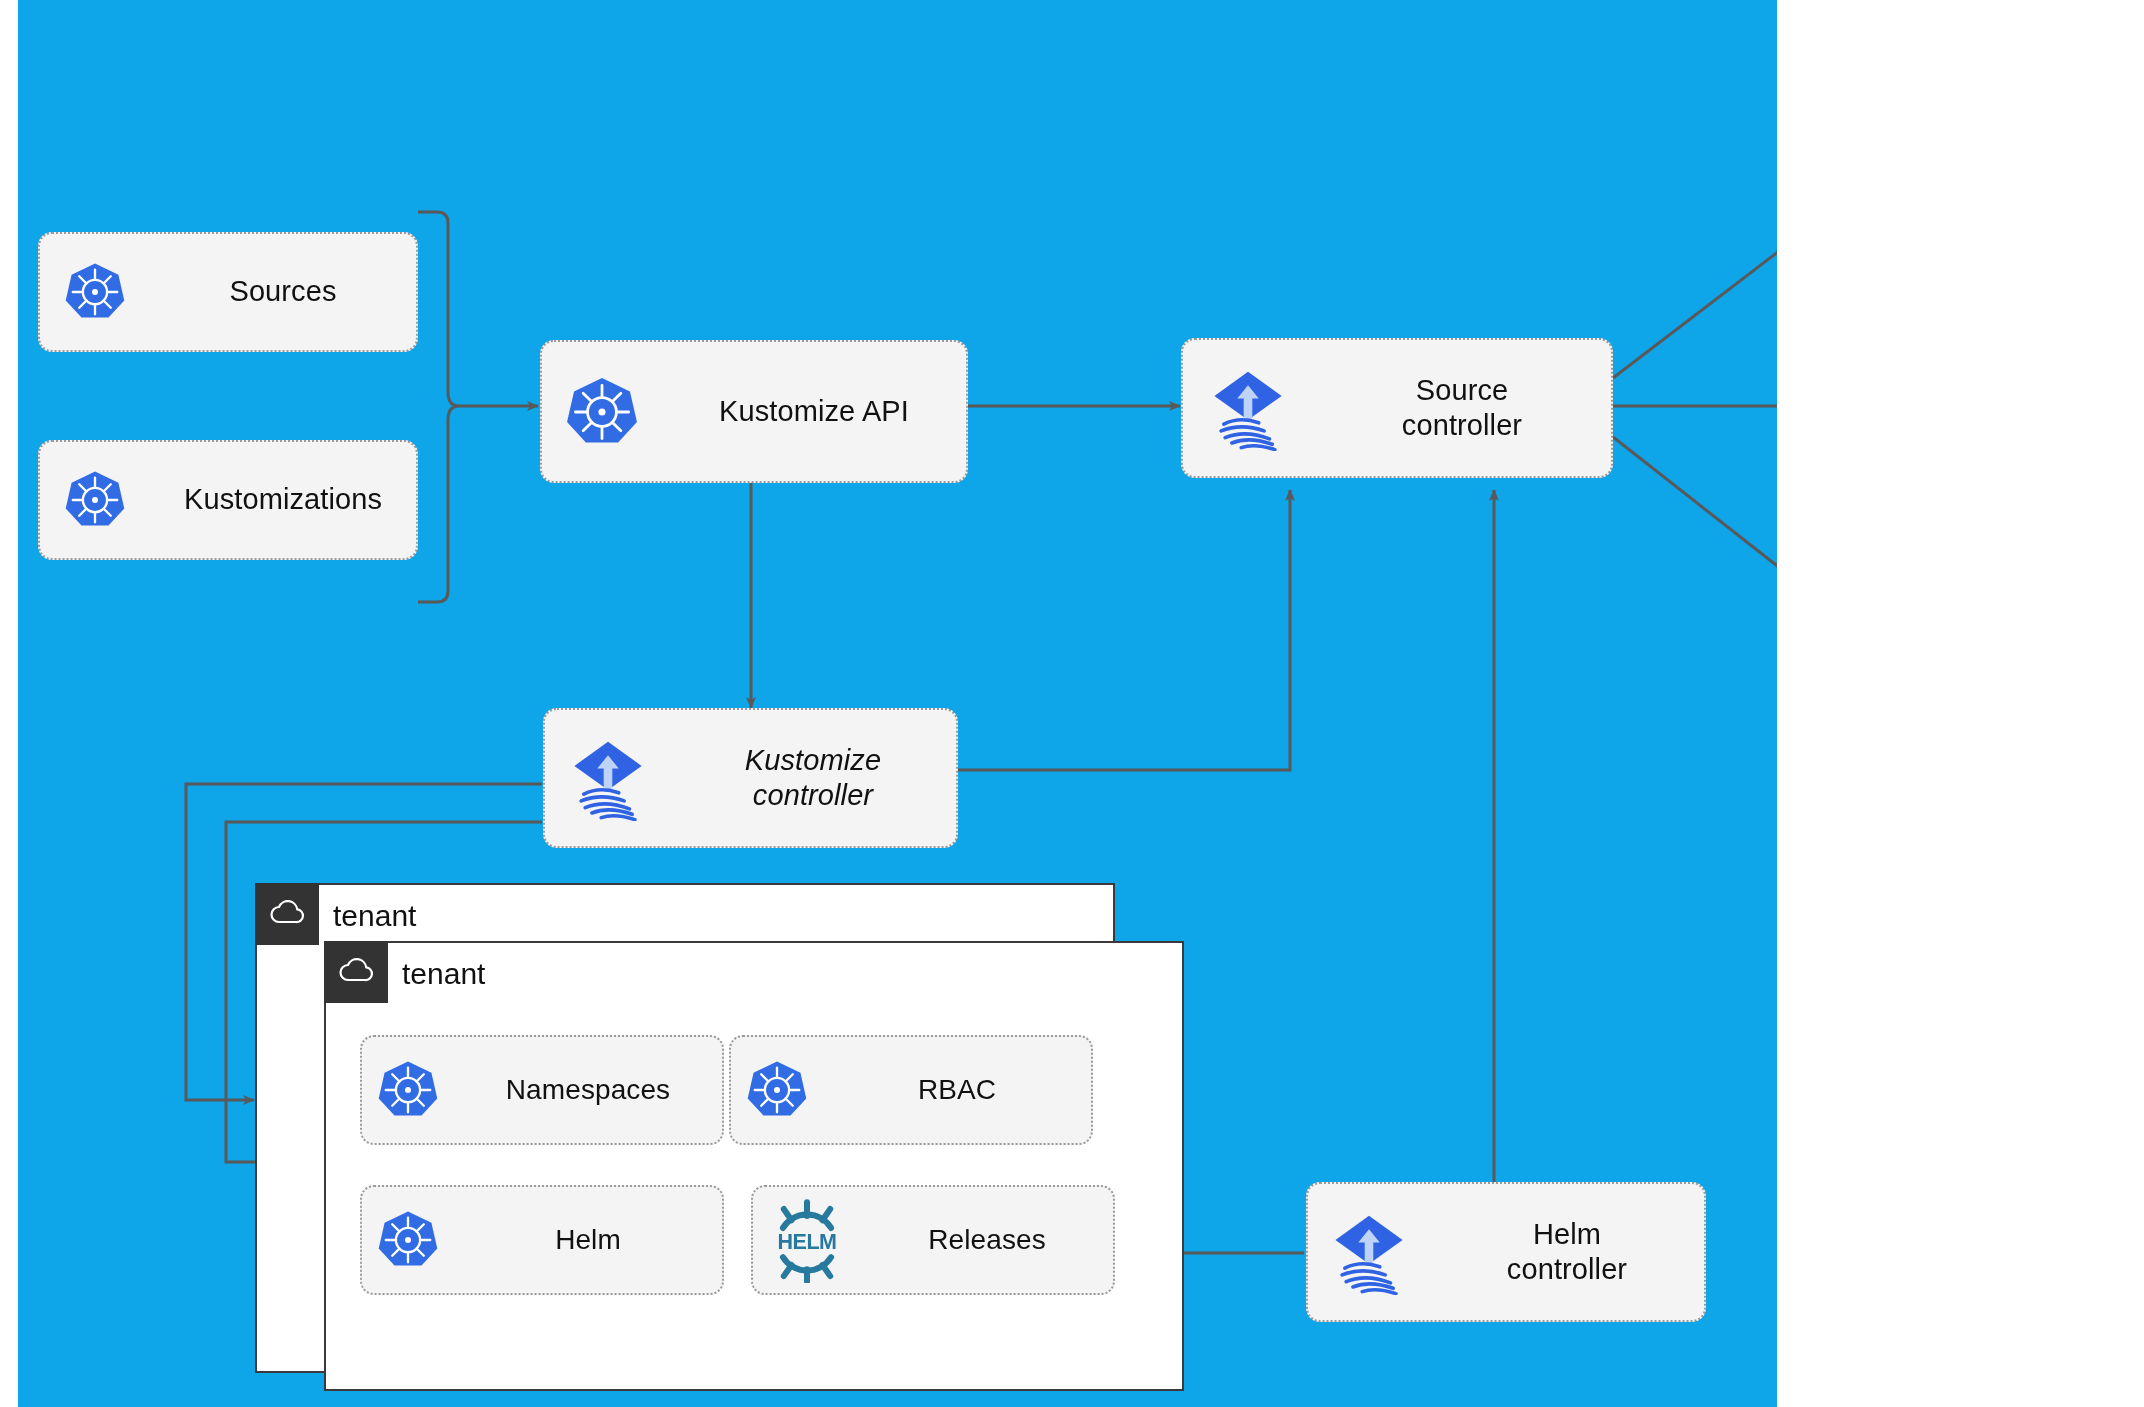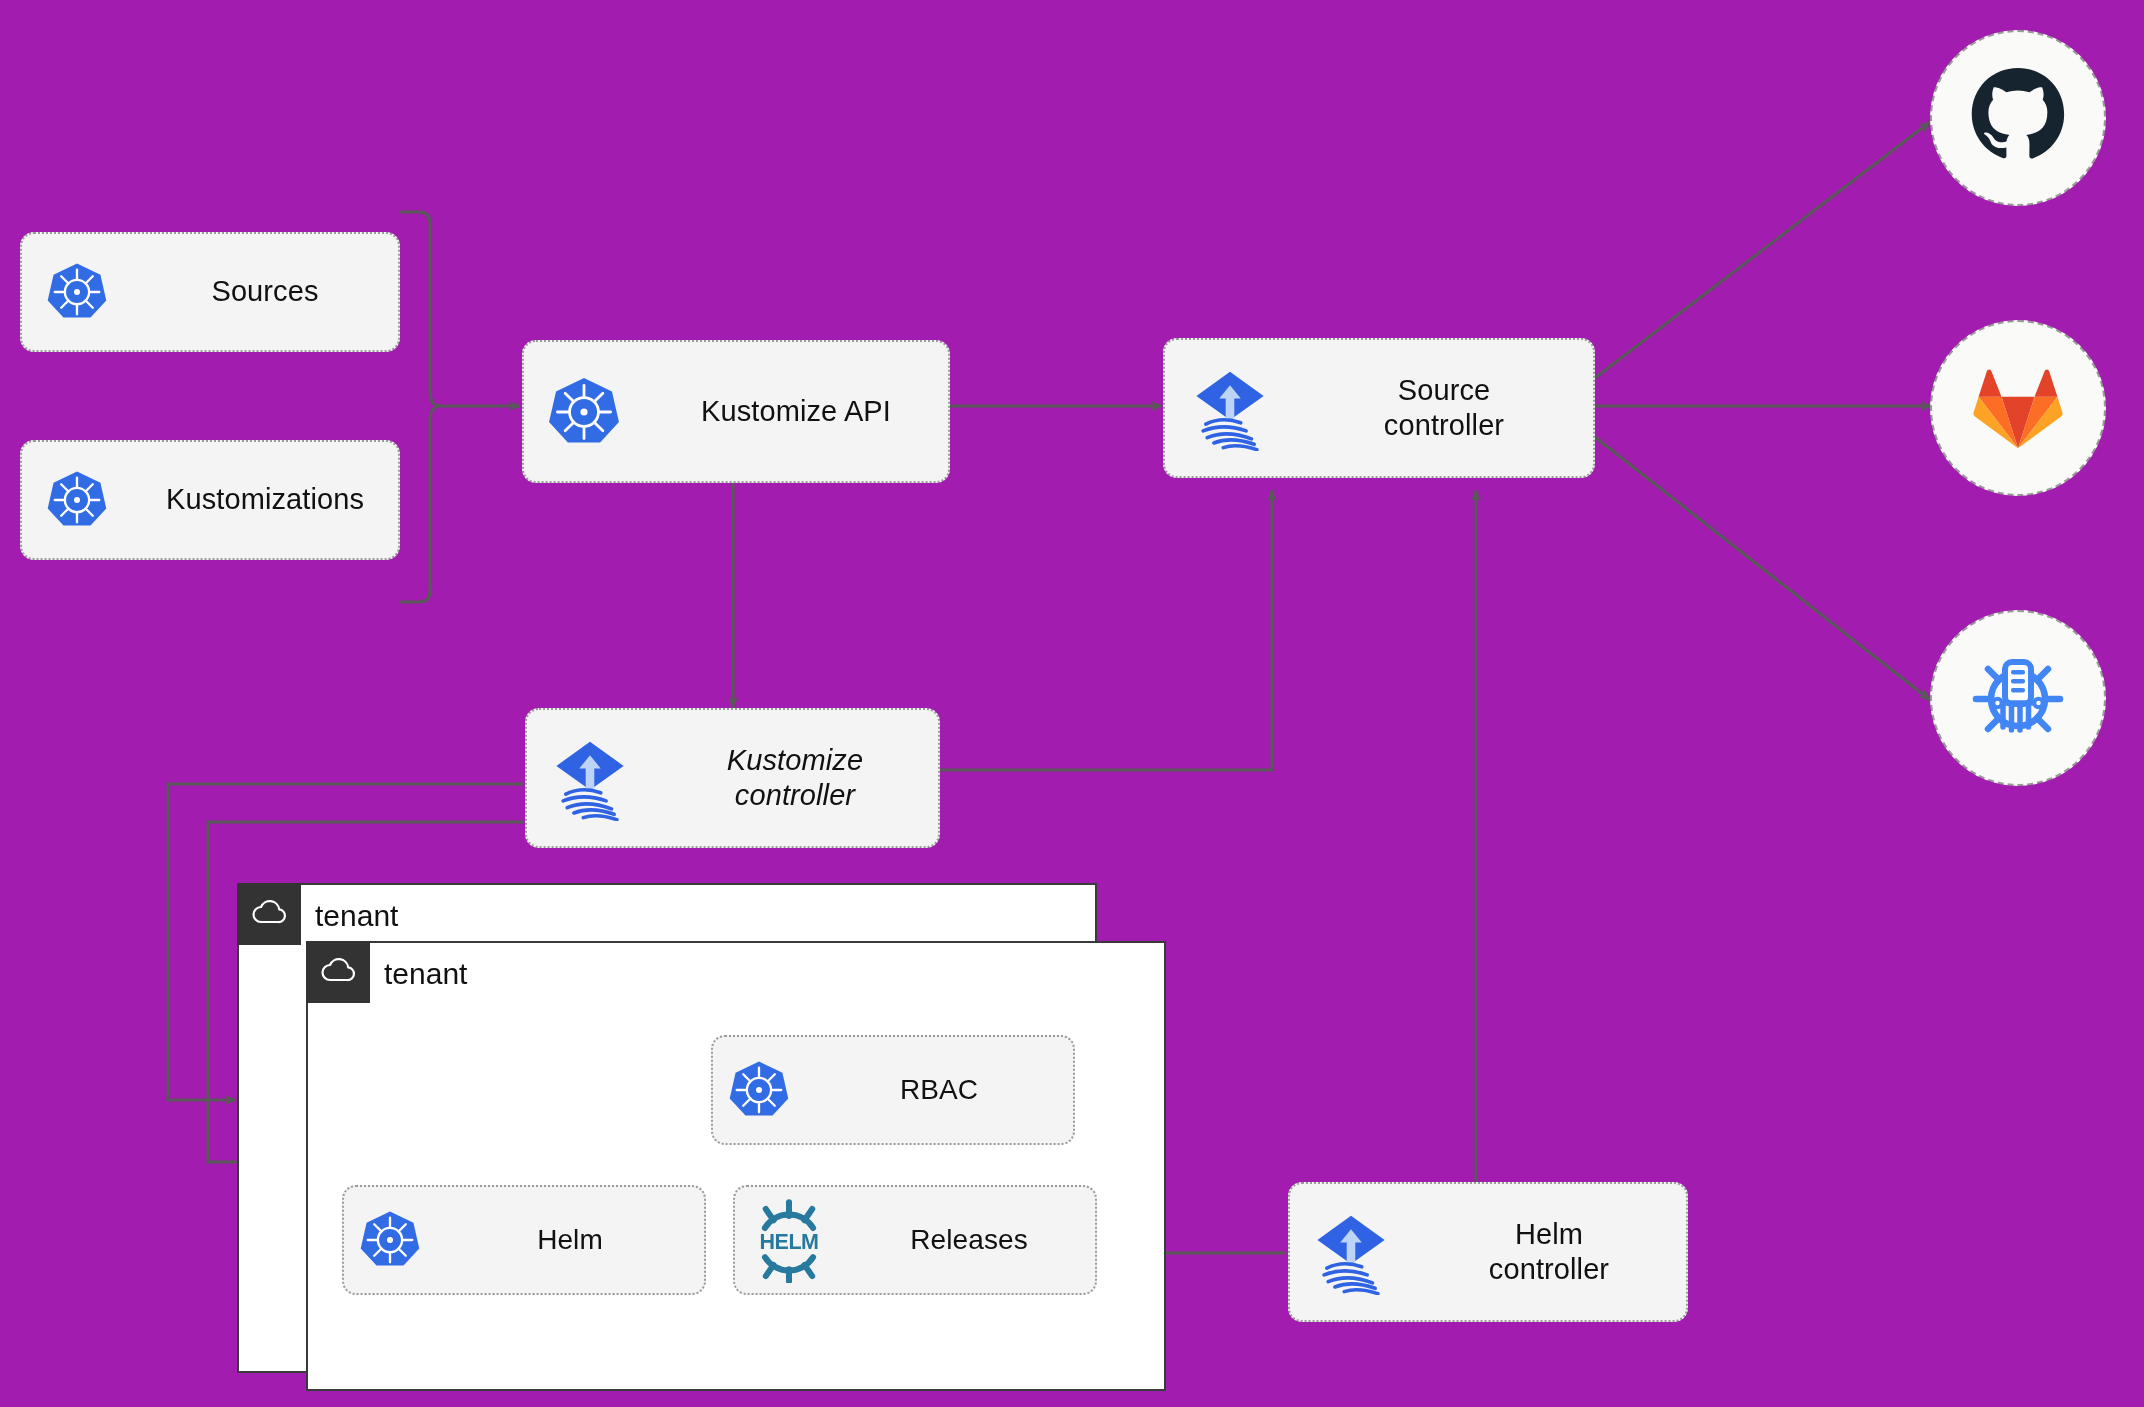--- a/index.html
+++ b/index.html
@@ -1,17 +1,17 @@
 <!DOCTYPE html>
 <html><head>
 <meta charset="utf-8">
 <style>
   html,body{margin:0;padding:0;background:#ffffff;}
   body{font-family:"Liberation Sans","DejaVu Sans",sans-serif;}
-  #stage{position:relative;width:2144px;height:1407px;background:#a21caf;overflow:hidden;}
+  #stage{position:relative;width:1759px;height:1407px;background:#0ea5e9;overflow:hidden;margin-left:18px;}
   #wires{position:absolute;left:0;top:0;width:2144px;height:1407px;}
 
   
   .node{
     position:absolute;
     background:#f4f4f4;
     border:2.5px dotted #9a9a9a;
     border-radius:14px;
     display:flex;align-items:center;
     box-sizing:border-box;
@@ -279,20 +279,40 @@
     <div class="tenant-tab" style="width:64px;">
       <span>
         <svg width="40" height="28" viewBox="0 0 40 28" fill="none" stroke="#fff" stroke-width="2.2">
           <path d="M10 24 a7.5 7.5 0 0 1 0-15 a9.5 9.5 0 0 1 18.2 2.4 a6.3 6.3 0 0 1 -1.2 12.6 Z" stroke-linejoin="round"></path>
         </svg>
       </span>
     </div>
     <div class="tenant-title" style="left:76px;top:0;">tenant</div>
   </div>
 
+  <div class="node" style="left:342px;top:1035px;width:364px;height:110px;">
+    <span class="ico" style="width:92px;">
+      <svg class="k8s-svg" width="62" height="62" viewBox="0 0 64 64">
+        <path d="M32 2 58 14.5 64.5 43 47 62 17 62 -0.5 43 6 14.5Z" transform="scale(0.93) translate(2.4,0.8)" fill="#326CE5"></path>
+        <g fill="none" stroke="#fff" stroke-width="2.4" stroke-linecap="round">
+          <circle cx="32" cy="32" r="12.5"></circle>
+          <circle cx="32" cy="32" r="3.1" fill="#fff" stroke="none"></circle>
+          <path d="M32 19.5 32 9"></path>
+            <path d="M32 44.5 32 55"></path>
+          <path d="M19.5 32 9 32"></path>
+            <path d="M44.5 32 55 32"></path>
+          <path d="M23.2 23.2 15.7 15.7"></path>
+            <path d="M40.8 40.8 48.3 48.3"></path>
+          <path d="M40.8 23.2 48.3 15.7"></path>
+            <path d="M23.2 40.8 15.7 48.3"></path>
+        </g>
+      </svg>
+    </span>
+    <span class="lbl sm">Namespaces</span>
+  </div>
 
   <div class="node" style="left:711px;top:1035px;width:364px;height:110px;">
     <span class="ico" style="width:92px;">
       <svg class="k8s-svg" width="62" height="62" viewBox="0 0 64 64">
         <path d="M32 2 58 14.5 64.5 43 47 62 17 62 -0.5 43 6 14.5Z" transform="scale(0.93) translate(2.4,0.8)" fill="#326CE5"></path>
         <g fill="none" stroke="#fff" stroke-width="2.4" stroke-linecap="round">
           <circle cx="32" cy="32" r="12.5"></circle>
           <circle cx="32" cy="32" r="3.1" fill="#fff" stroke="none"></circle>
           <path d="M32 19.5 32 9"></path>
             <path d="M32 44.5 32 55"></path>

